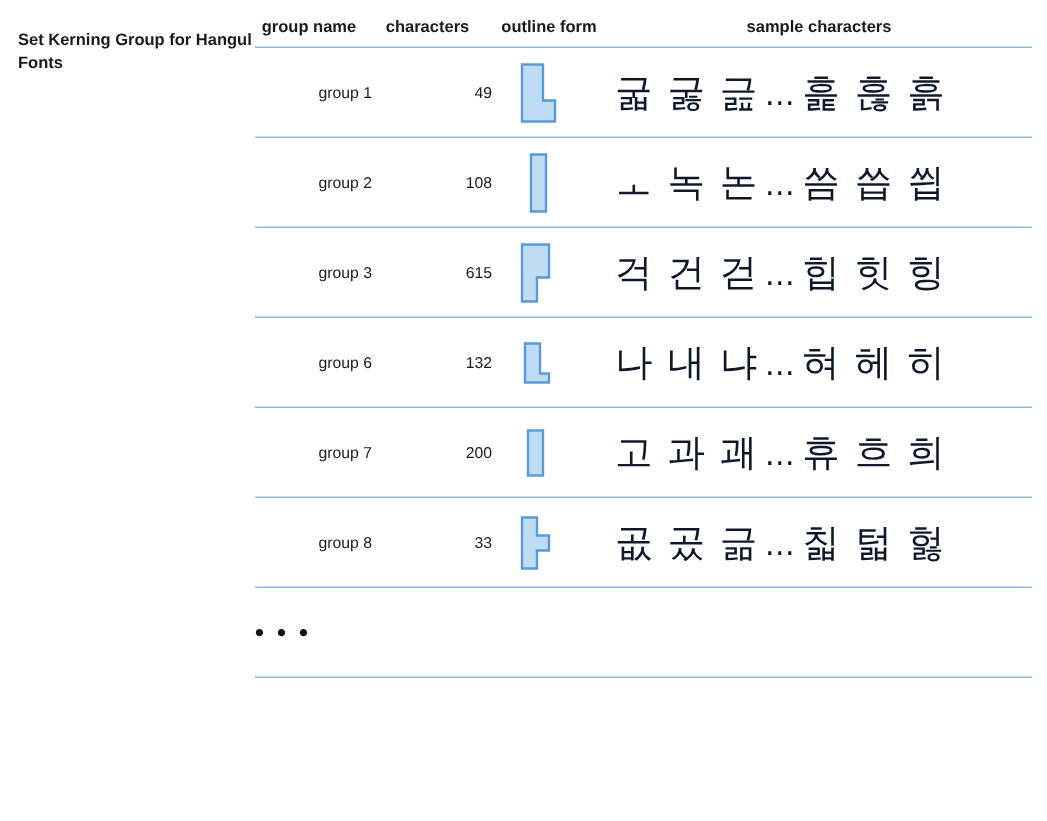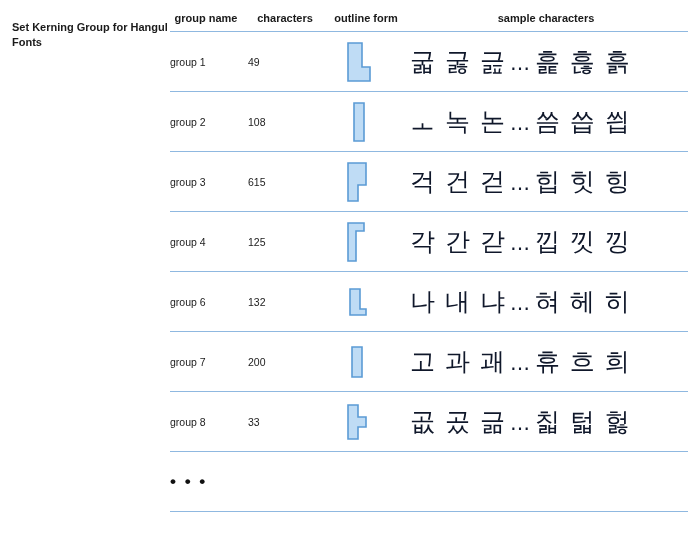--- a/index.html
+++ b/index.html
@@ -62,20 +62,21 @@
     border-bottom: 1px solid #8fb8e0;
     padding: 0;
     vertical-align: middle;
     height: 59px;
   }
   td.name, td.chars {
     font-size: 10.5px;
     color: #1a1a1a;
     padding-right: 6px;
     vertical-align: middle;
+    text-align: right;
   }
   td.outline {
     padding: 0;
   }
   .outline-box {
     height: 59px;
     display: flex;
     align-items: center;
     justify-content: flex-start;
     padding-left: 18px;
@@ -172,34 +173,20 @@
                 <svg width="26" height="42" viewBox="0 0 26 42">
                   <path d="M2 2 H20 V24 H12 V40 H2 Z" fill="#bfdcf5" stroke="#5b9bd5" stroke-width="1.6"></path>
                 </svg>
               </div>
             </td>
             <td class="sample">
               <span>걱 건 걷</span><span class="ell">…</span><span>힙 힛 힝</span>
             </td>
           </tr>
 
-          <tr>
-            <td class="name">group 4</td>
-            <td class="chars">125</td>
-            <td class="outline">
-              <div class="outline-box">
-                <svg width="26" height="42" viewBox="0 0 26 42">
-                  <path d="M2 2 H18 V10 H10 V40 H2 Z" fill="#bfdcf5" stroke="#5b9bd5" stroke-width="1.6"></path>
-                </svg>
-              </div>
-            </td>
-            <td class="sample">
-              <span>각 간 갇</span><span class="ell">…</span><span>낍 낏 낑</span>
-            </td>
-          </tr>
 
 
           <tr>
             <td class="name">group 6</td>
             <td class="chars">132</td>
             <td class="outline">
               <div class="outline-box">
                 <svg width="26" height="42" viewBox="0 0 26 42">
                   <path d="M4 8 H14 V28 H20 V34 H4 Z" fill="#bfdcf5" stroke="#5b9bd5" stroke-width="1.6"></path>
                 </svg>

